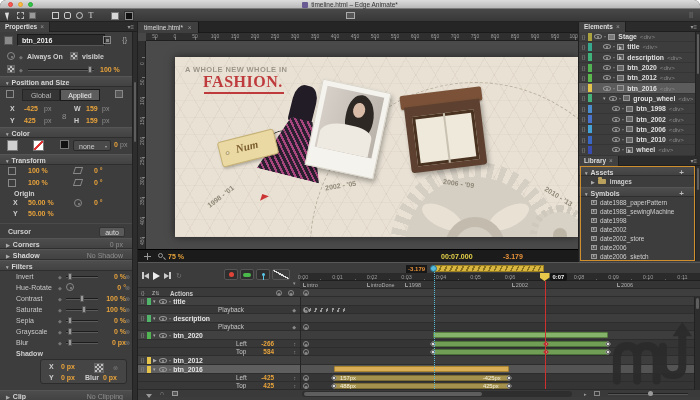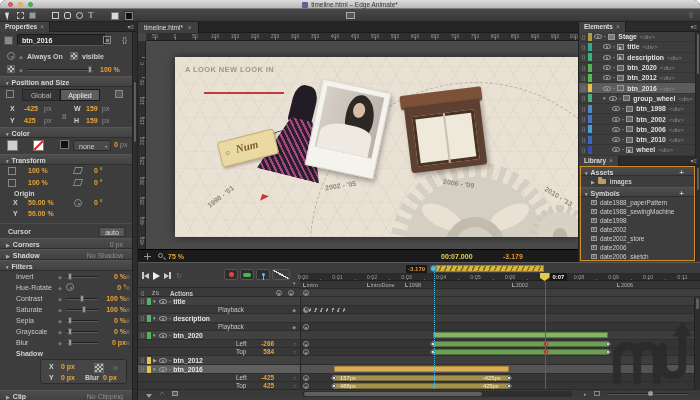--- a/index.html
+++ b/index.html
@@ -501,21 +501,22 @@
       <div class="canvas">
         <div class="arc"></div>
         <div class="gear-teeth" style="left:215px;top:105px;width:170px;height:170px;background:repeating-conic-gradient(#d4cec3 0 4.5deg,rgba(0,0,0,0) 4.5deg 9deg)"></div>
         <div class="gear-teeth" style="left:230px;top:120px;width:140px;height:140px;background:#d4cec3"></div>
         <div class="gear-teeth" style="left:245px;top:150px;width:44px;height:20px;background:#e9e1d4;transform:rotate(28deg)"></div>
         <div class="gear-teeth" style="left:312px;top:150px;width:44px;height:20px;background:#e9e1d4;transform:rotate(-28deg)"></div>
         <div class="gear-teeth" style="left:270px;top:160px;width:60px;height:60px;border:10px solid #c3bcae"></div>
         <div class="gear-teeth" style="left:355px;top:148px;width:60px;height:60px;background:repeating-conic-gradient(#cfc9bd 0 8deg,rgba(0,0,0,0) 8deg 16deg)"></div>
         <div class="gear-teeth" style="left:362px;top:155px;width:46px;height:46px;background:#d8d2c6"></div>
         <div class="gear-teeth" style="left:378px;top:171px;width:14px;height:14px;background:#bdb5a6"></div>
-        <div class="headline">A LOOK NEW LOOK IN</div>
+        <div class="headline">A WHOLE NEW WHOLE IN</div>
+        <div class="brand">FASHION.</div>
         <div class="brandline"></div>
         <div class="dress">
             <div class="bodice"></div>
             <div class="skirt"></div>
           </div>
         <div class="tagstr"></div>
         <div class="tag">
             <span class="taghole"></span>
             <span class="tagtext">Num</span>
           </div>

